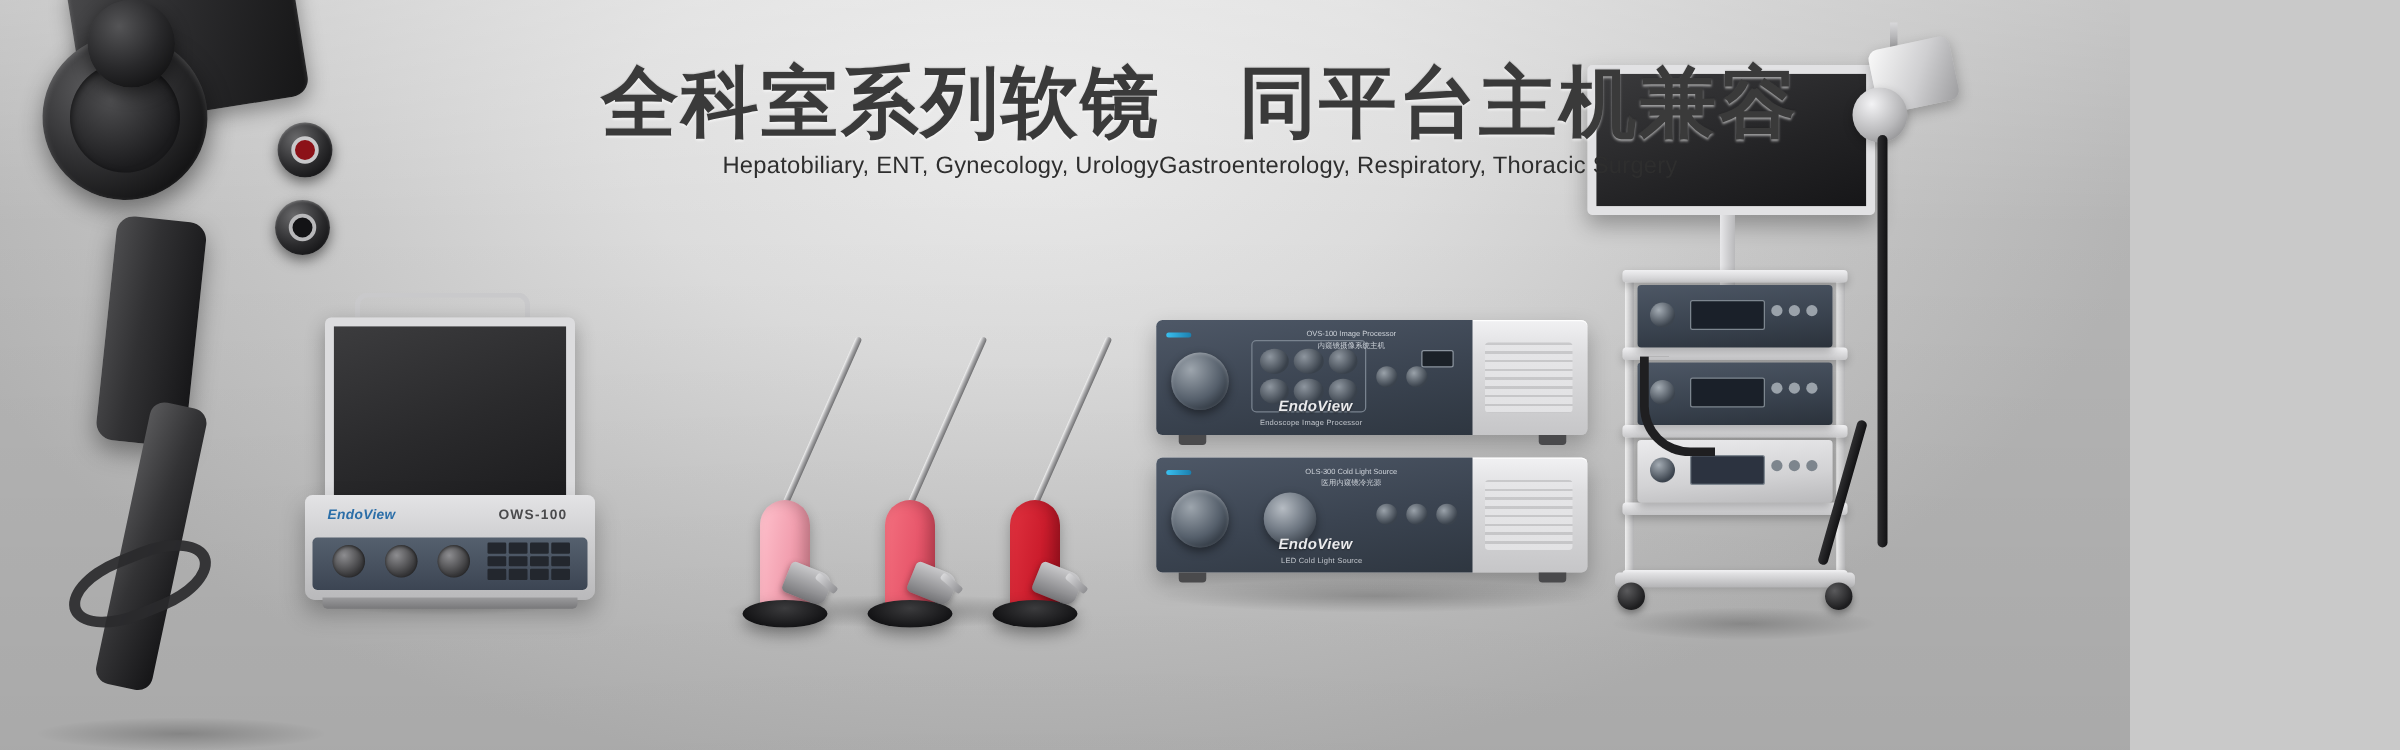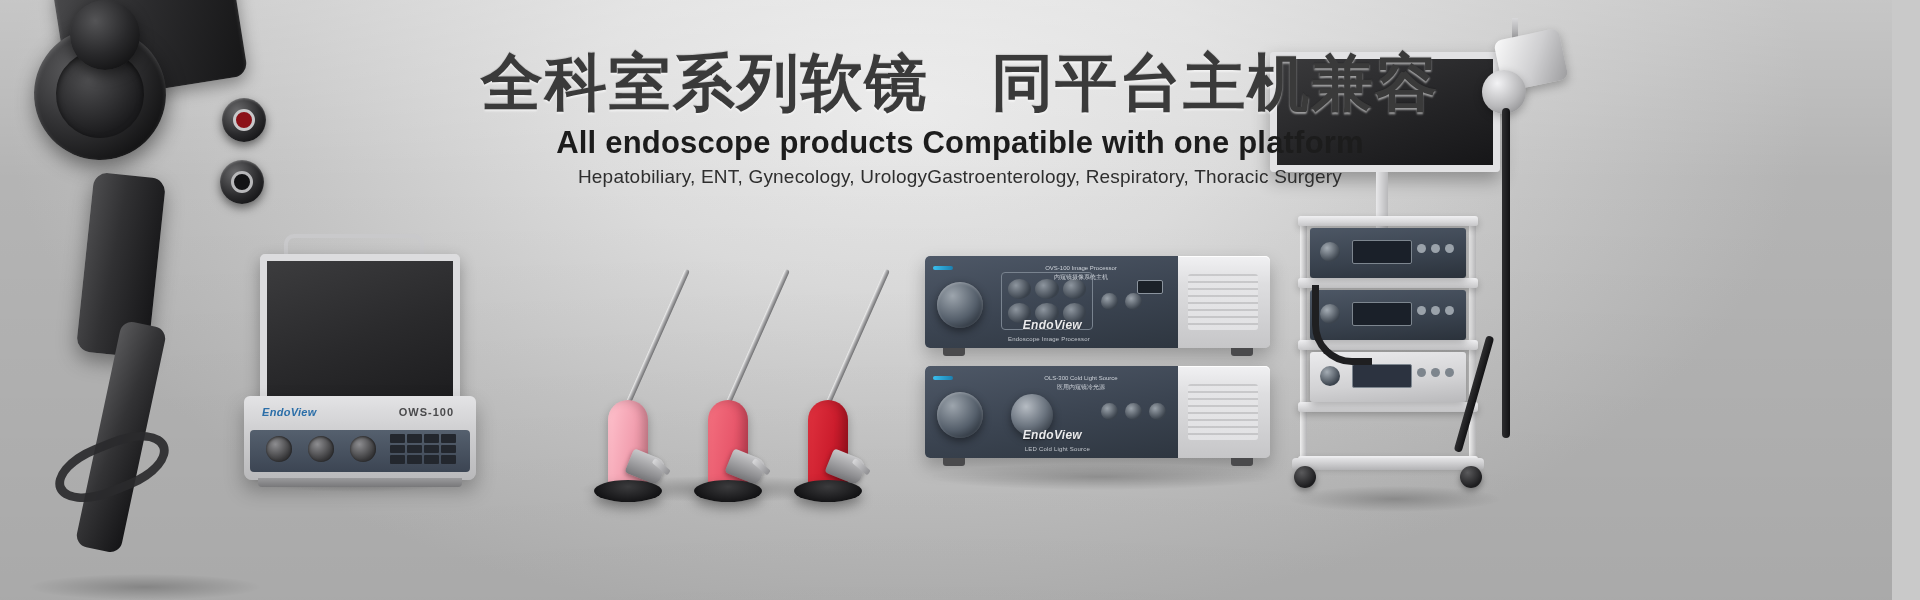--- a/index.html
+++ b/index.html
@@ -6,21 +6,21 @@
   * { margin:0; padding:0; box-sizing:border-box; }
   html,body { width:1920px; height:600px; overflow:hidden; }
   body {
     font-family:"Liberation Sans","DejaVu Sans",sans-serif;
     background:#c9c9c9;
   }
 
   
   .stage {
     position:relative;
-    width:1892px; height:600px;
+    width:1704px; height:600px;
     overflow:hidden;
     background:
       radial-gradient(ellipse 900px 520px at 48% 18%, #e9e9e9 0%, #dcdcdc 35%, #c6c6c6 68%, #b4b4b4 100%),
       linear-gradient(175deg,#e3e3e3 0%,#d2d2d2 40%,#bdbdbd 78%,#b0b0b0 100%);
   }
   .stage:after{
     content:"";position:absolute;inset:0;
     background:linear-gradient(to bottom,rgba(255,255,255,.25) 0%,rgba(255,255,255,0) 30%,rgba(0,0,0,.06) 100%);
     pointer-events:none;
   }
@@ -364,21 +364,20 @@
 <body>
 
 <div class="stage">
 
   <div class="copy">
     <div class="headline">
       <span>全科室系列软镜</span>
       <span class="gap"></span>
       <span>同平台主机兼容</span>
     </div>
-    <div class="subhead">All endoscope products Compatible with one platform</div>
     <div class="depten">Hepatobiliary, ENT, Gynecology, UrologyGastroenterology, Respiratory, Thoracic Surgery</div>
   </div>
 
   <div class="obj endo-left">
     <div class="el-stub"></div>
     <div class="el-head"></div>
     <div class="el-knob-big"></div>
     <div class="el-knob-sm"></div>
     <div class="el-btn b1">
       <span class="ring"></span>

